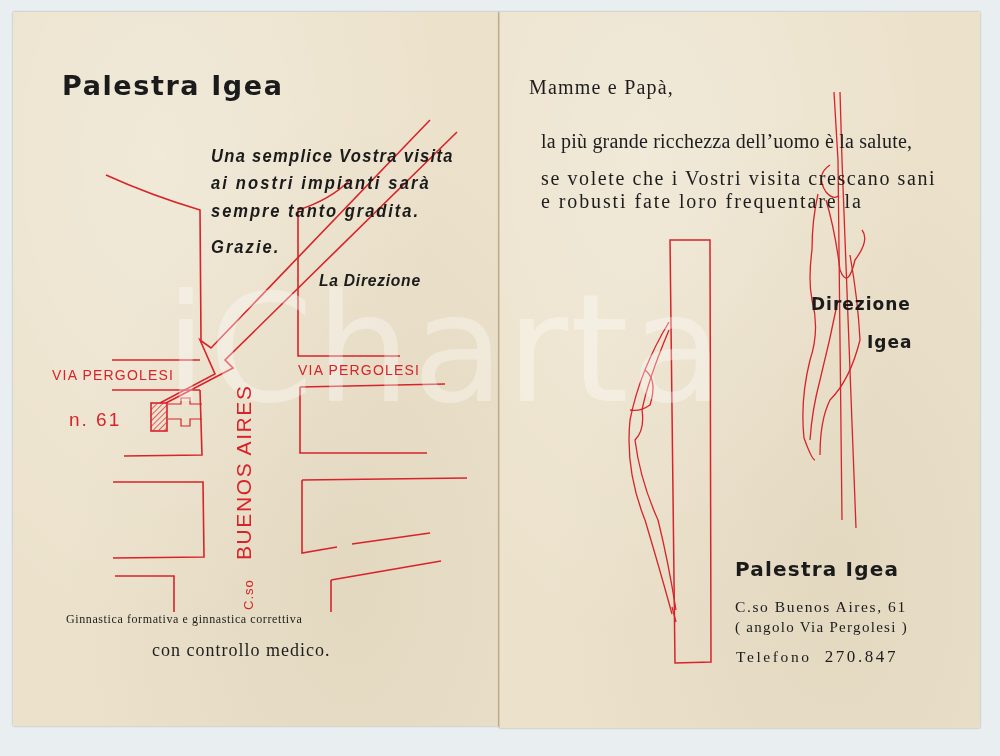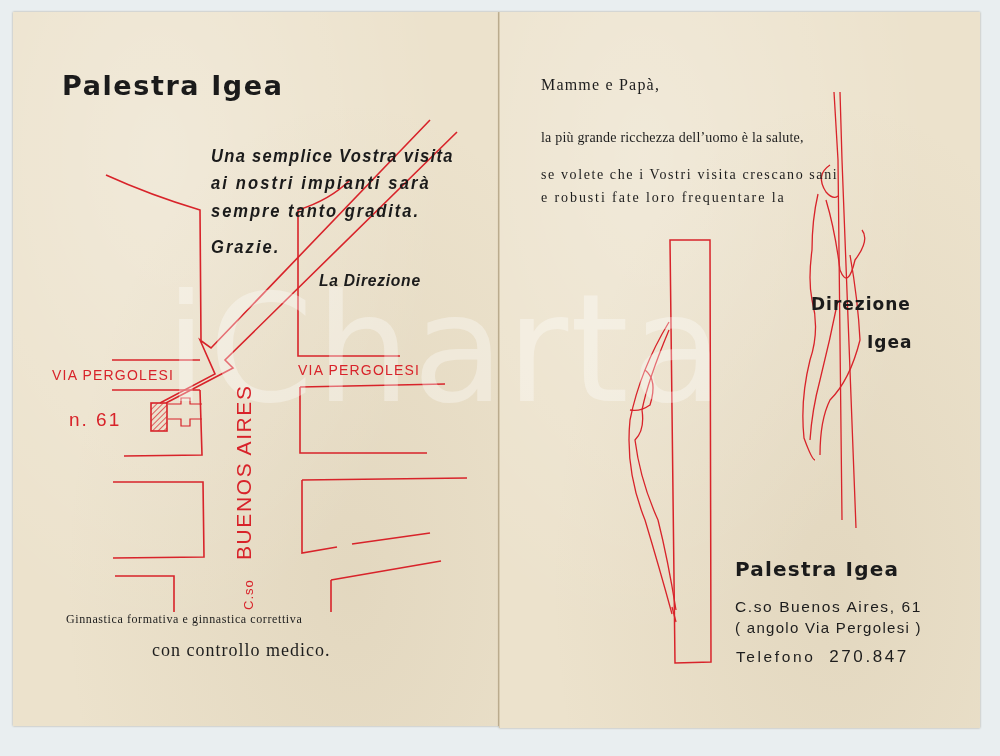--- a/index.html
+++ b/index.html
@@ -15,23 +15,23 @@
         radial-gradient(ellipse at 30% 20%, rgba(255,255,255,0.25), transparent 60%),
         radial-gradient(ellipse at 70% 80%, rgba(160,140,100,0.12), transparent 60%);
       box-shadow: 0 0 2px rgba(80,60,30,0.4);
     }
     #panel-left { left: 13px; top: 12px; width: 485px; height: 714px; border-right: 1px solid #cbbd9f; }
     #panel-right { left: 499px; top: 12px; width: 480px; height: 716px; border-left: 1px solid #d8cbb0; }
     svg.drawing { position: absolute; left: 0; top: 0; width: 1000px; height: 756px; pointer-events: none; }
     .txt { position: absolute; margin: 0; white-space: nowrap; color: #1b1b1b; }
     .heavy { font-family: "DejaVu Sans", sans-serif; font-weight: bold; letter-spacing: 1px; }
     .italic-bold { font-family: "Liberation Sans", sans-serif; font-weight: bold; font-style: italic; letter-spacing: 1.4px; font-size: 18px; transform: scaleX(0.92); transform-origin: left top; }
-    .serif { font-family: "Liberation Serif", serif; font-size: 14px; letter-spacing: 0.6px; color: #1d1d1d; }
+    .serif { font-family: "Liberation Serif", serif; font-size: 20px; letter-spacing: 0.6px; color: #1d1d1d; }
     .red-label { font-family: "Liberation Sans", sans-serif; color: #d8232a; font-size: 14px; letter-spacing: 1.2px; }
-    .sans-small { font-family: Liberation Sans, sans-serif; font-size: 15.5px; letter-spacing: 1.6px; color: #1d1d1d; }
+    .sans-small { font-family: Liberation Serif, serif; font-size: 15.5px; letter-spacing: 1.6px; color: #1d1d1d; }
     .watermark {
       position: absolute; font-family: "DejaVu Sans", sans-serif; font-size: 150px;
       color: rgba(255,255,255,0.35); left: 165px; top: 262px; letter-spacing: 2px;
       pointer-events: none;
     }
   </style>
 </head>
 <body>
 
 <div id="panel-left" class="panel"></div>
@@ -112,21 +112,21 @@
 <span class="txt red-label" style="left:52px; top:367px;">VIA PERGOLESI</span>
 <span class="txt red-label" style="left:298px; top:362px;">VIA PERGOLESI</span>
 <span class="txt red-label" style="left:69px; top:409px; font-size:19px; letter-spacing:2px;">n. 61</span>
 
 <span class="txt red-label" style="left:232px; top:560px; font-size:21px; letter-spacing:1.6px; transform:rotate(-90deg); transform-origin:left top;">BUENOS AIRES</span>
 <span class="txt red-label" style="left:241px; top:610px; font-size:13px; letter-spacing:1px; transform:rotate(-90deg); transform-origin:left top;">C.so</span>
 
 <p class="txt serif" style="left:66px; top:612px; font-size:12px;">Ginnastica formativa e ginnastica correttiva</p>
 <p class="txt serif" style="left:152px; top:640px; font-size:18px; letter-spacing:1px;font-family:Liberation Serif, serif;">con controllo medico.</p>
 
-<p class="txt serif" style="left:541px; top:76px; font-size:16px; letter-spacing:1.2px;">Mamme e Papà,</p>
+<p class="txt serif" style="left:529px; top:76px; font-size:20px; letter-spacing:1.2px;">Mamme e Papà,</p>
 <p class="txt serif" style="left:541px; top:130px; letter-spacing:0.2px;">la più grande ricchezza dell’uomo è la salute,</p>
 <p class="txt serif" style="left:541px; top:167px; letter-spacing:1.6px;">se volete che i Vostri visita crescano sani</p>
 <p class="txt serif" style="left:541px; top:190px; letter-spacing:1.9px;">e robusti fate loro frequentare la</p>
 
 <p class="txt heavy" style="left:811px; top:294px; font-size:17px;">Direzione</p>
 <p class="txt heavy" style="left:867px; top:332px; font-size:17px;">Igea</p>
 
 <p class="txt heavy" style="left:735px; top:557px; font-size:20px; letter-spacing:1.2px;">Palestra Igea</p>
 <p class="txt sans-small" style="left:735px; top:598px;">C.so Buenos Aires, 61</p>
 <p class="txt sans-small" style="left:735px; top:619px; font-size:15px; letter-spacing:1.3px;">( angolo  Via  Pergolesi )</p>

